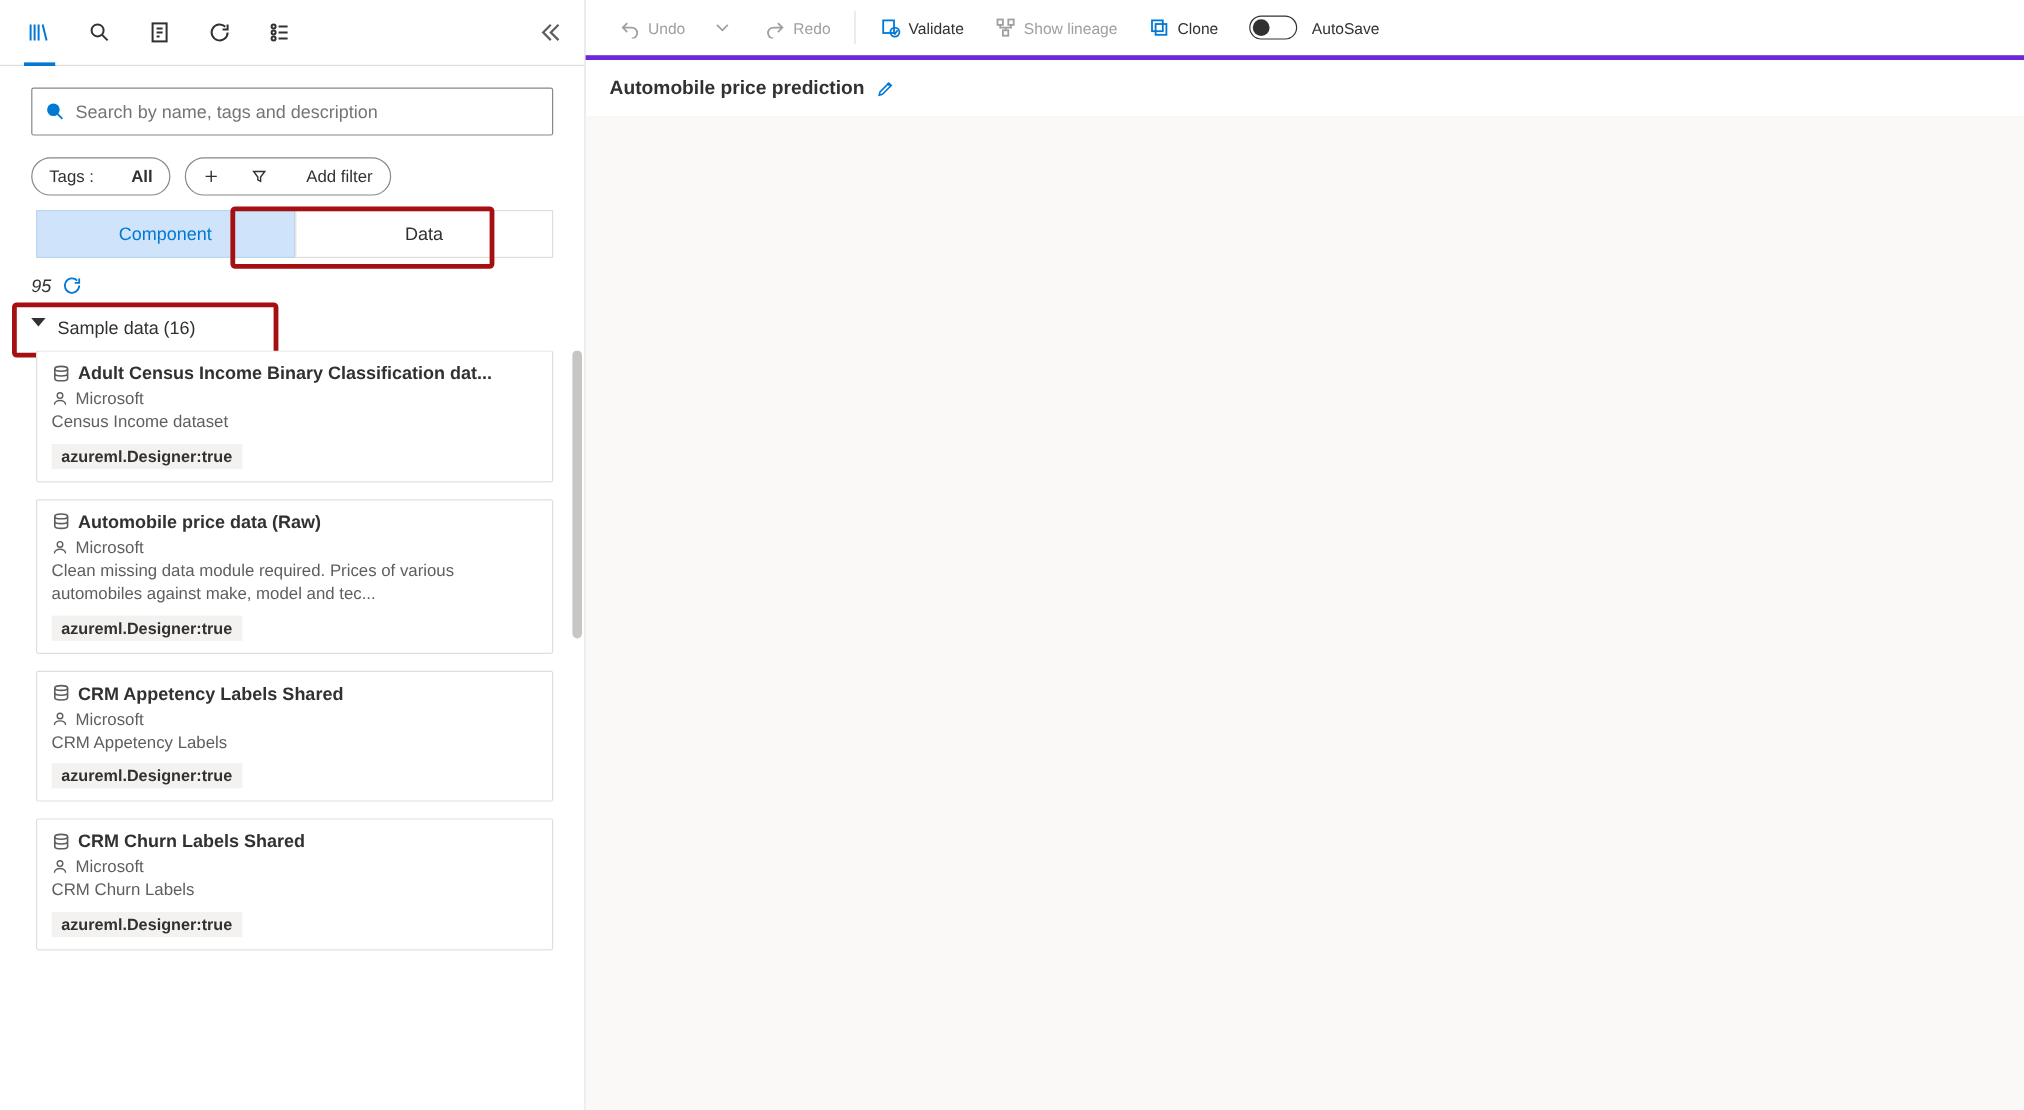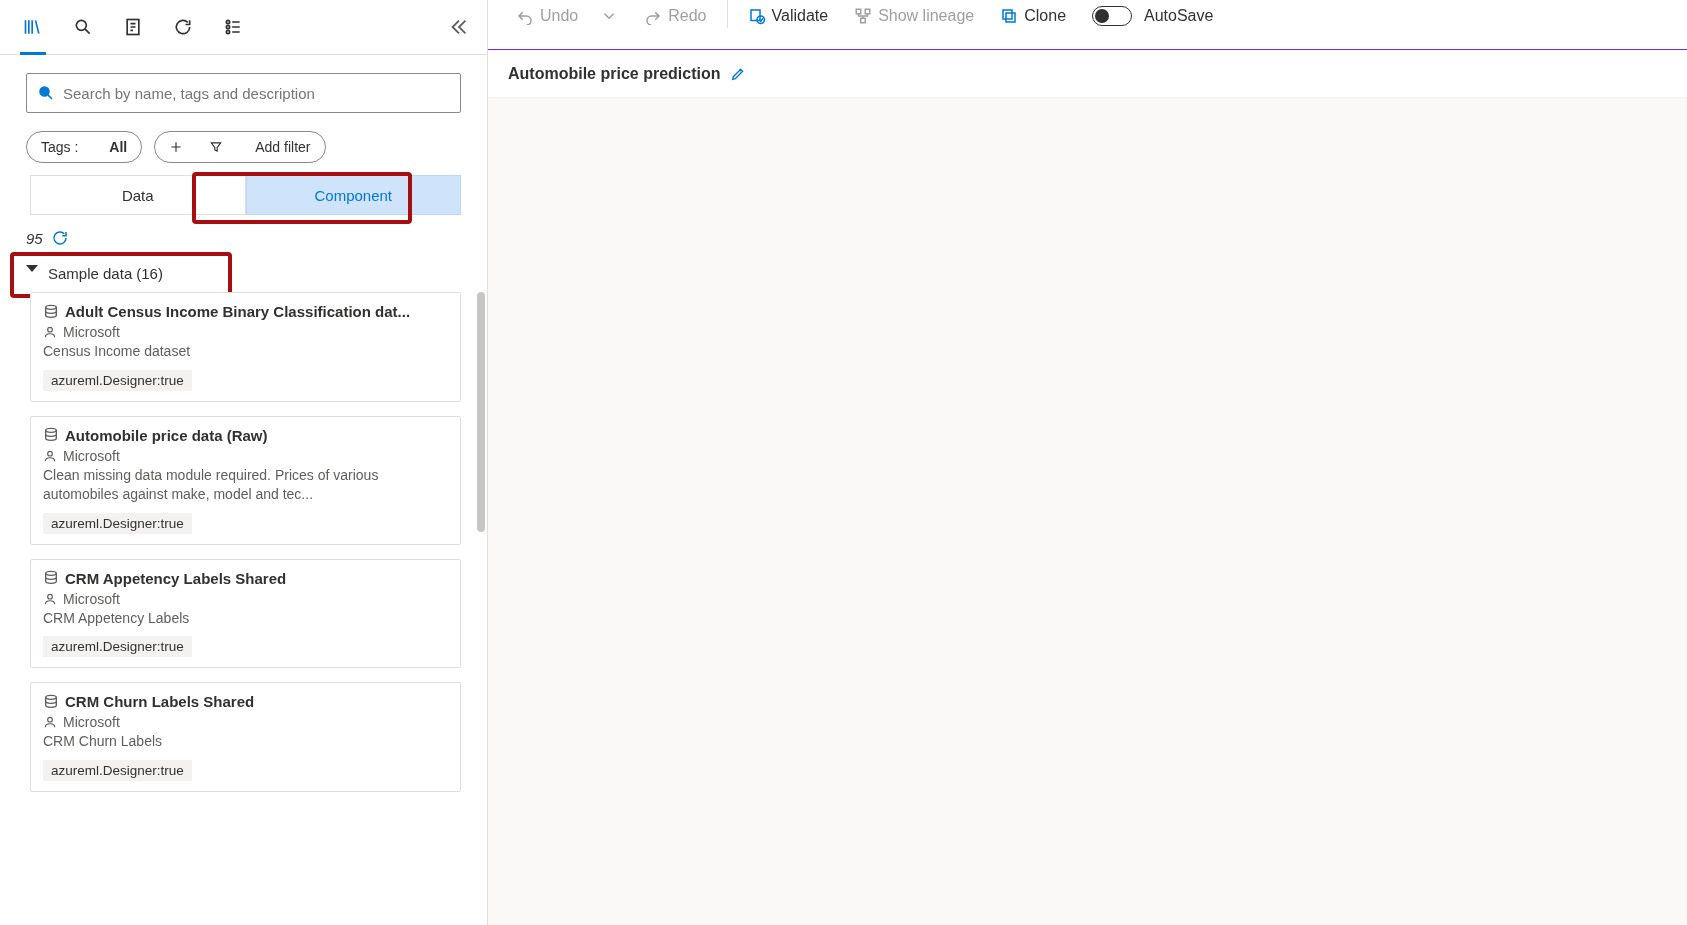--- a/index.html
+++ b/index.html
@@ -27,26 +27,26 @@
   .count-row svg { width: 18px; height: 18px; }
   .section-header { padding: 10px 26px; display: flex; align-items: flex-start; gap: 10px; font-size: 15px; cursor: pointer; }
   .section-header .tri { width: 0; height: 0; border-left: 6px solid transparent; border-right: 6px solid transparent; border-top: 7px solid #323130; }
   .list-area { flex: 1; overflow-y: auto; padding: 0 26px 10px 30px; position: relative; }
   .card { border: 1px solid #e1dfdd; border-radius: 2px; padding: 10px 12px; margin-bottom: 14px; background: white; cursor: pointer; }
   .card-title-row { display: flex; align-items: center; gap: 6px; font-weight: 600; font-size: 15px; margin-bottom: 4px; }
   .card-title-row svg { flex-shrink: 0; }
   .card-title-text { flex: 1; white-space: nowrap; overflow: hidden; text-overflow: ellipsis; }
   .card-author-row { display: flex; align-items: center; gap: 6px; color: #605e5c; font-size: 14px; margin-bottom: 2px; }
   .card-desc { color: #605e5c; font-size: 14px; line-height: 1.4; display: -webkit-box; -webkit-line-clamp: 2; -webkit-box-orient: vertical; overflow: hidden; }
-  .card-tag { display: inline-block; background: #f3f2f1; color: #323130; padding: 3px 8px; margin-top: 8px; font-size: 13.5px; }
+  .card-tag { display: inline-block; background: #f3f2f1; color: #323130; padding: 3px 8px; margin-top: 8px; font-size: 13.5px; font-weight: bold; }
   .scroll-ind { position: absolute; right: 2px; top: 0; width: 8px; height: 240px; background: #c8c6c4; border-radius: 4px; }
 
   
   .right-area { flex: 1; display: flex; flex-direction: column; }
-  .toolbar { height: 50px; border-bottom: 1px solid #6d28d9; display: flex; padding: 0 18px; gap: 6px; font-size: 16px; }
+  .toolbar { height: 50px; border-bottom: 4px solid #6d28d9; display: flex; align-items: center; padding: 0 18px; gap: 6px; font-size: 13px; }
   .tb-item { display: flex; align-items: center; gap: 6px; padding: 0 10px; height: 32px; cursor: pointer; color: #323130; }
   .tb-item.disabled { color: #a19f9d; cursor: default; }
   .tb-item svg { width: 18px; height: 18px; }
   .tb-sep { width: 1px; height: 28px; background: #e1dfdd; margin: 0 4px; }
   .chev-down { margin-left: -4px; }
   .toggle { width: 40px; height: 20px; border: 1px solid #323130; border-radius: 10px; position: relative; margin-right: 6px; }
   .toggle .knob { width: 14px; height: 14px; background: #323130; border-radius: 50%; position: absolute; left: 2px; top: 2px; }
   .title-row { height: 48px; border-bottom: 1px solid #f3f2f1; display: flex; align-items: center; padding: 0 20px; gap: 10px; font-weight: 600; font-size: 16px; }
   .canvas { flex: 1; background: #faf9f8; }
 
@@ -118,22 +118,22 @@
         </svg>
       <svg viewBox="0 0 24 24" width="14" height="14" fill="none" stroke="#323130" stroke-width="2" style="margin-left:-2px;margin-right:4px">
           <path d="M4 5h16l-6 8v6l-4-2v-4z"></path>
         </svg>
       <span>Add filter</span>
     </div>
   </div>
 
   <div class="rel">
     <div class="tabs-wrap">
+      <div class="tab active">Component</div>
       <div class="tab">Data</div>
-      <div class="tab active">Component</div>
     </div>
     <div class="highlight-box hl1"></div>
   </div>
 
   <div class="count-row">
     <span>95</span>
     <svg viewBox="0 0 24 24" fill="none" stroke="#0078d4" stroke-width="2">
         <path d="M20 12a8 8 0 1 1-2.3-5.6M20 4v5h-5"></path>
       </svg>
   </div>

